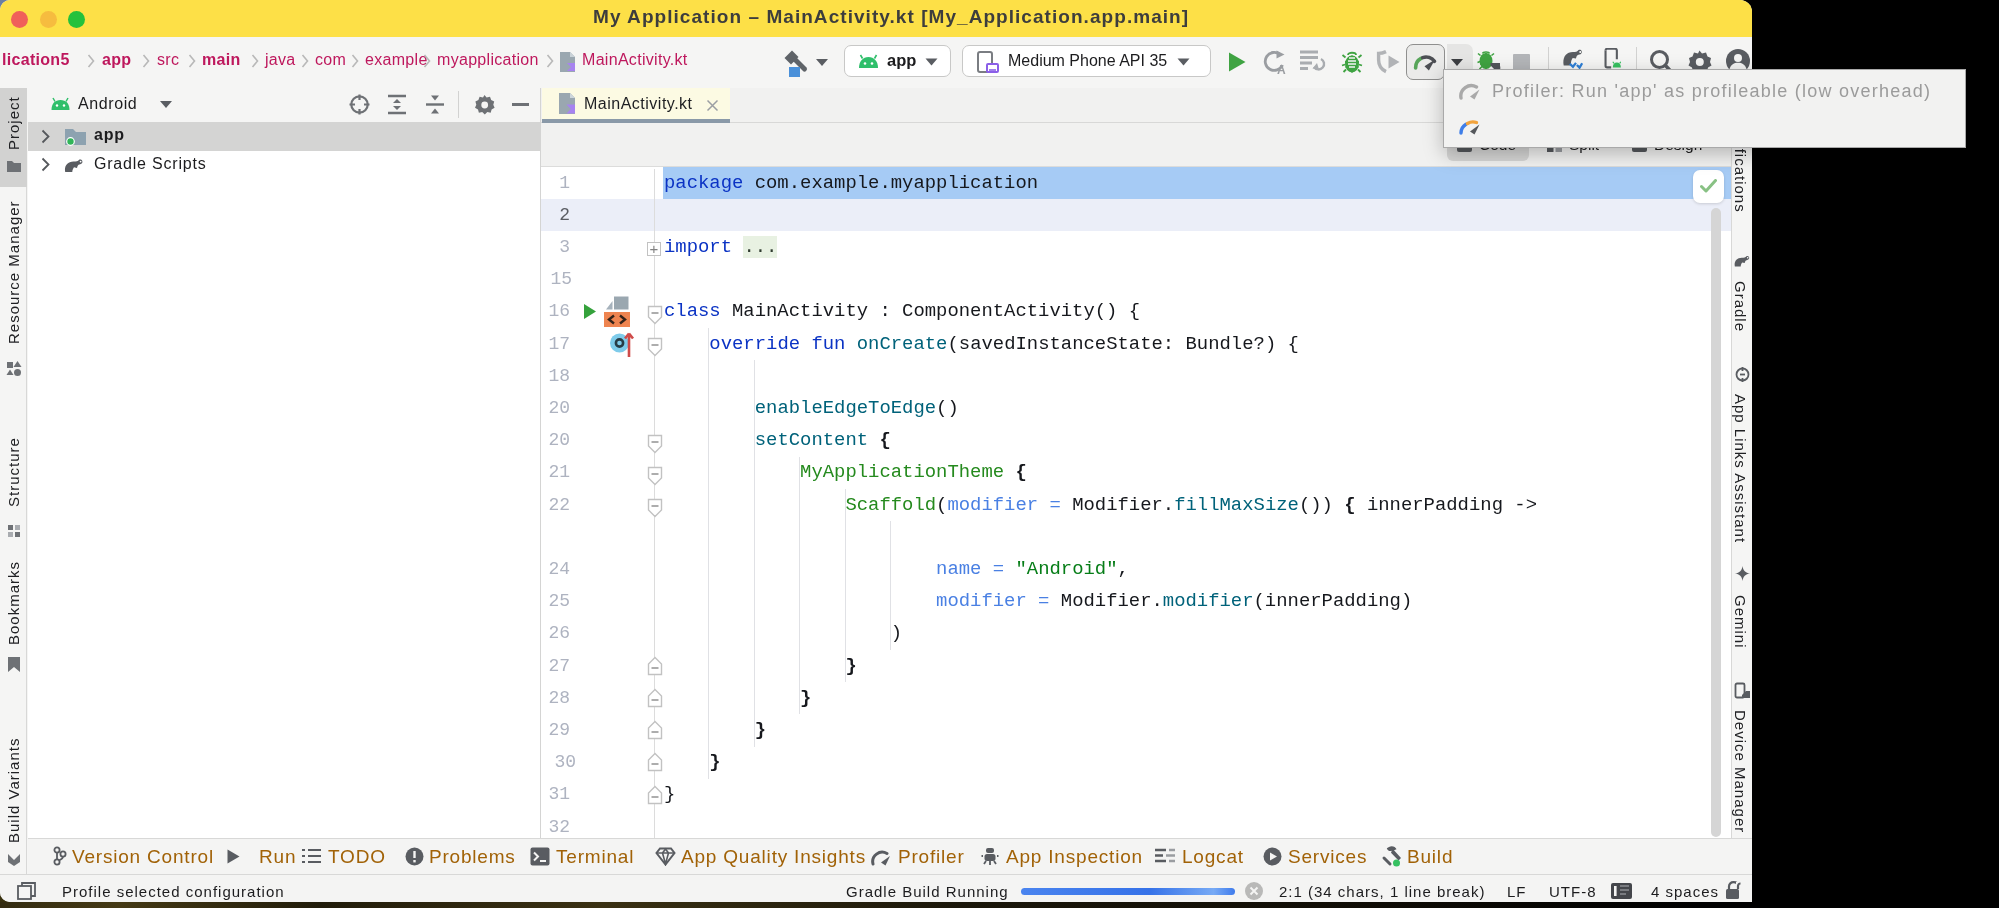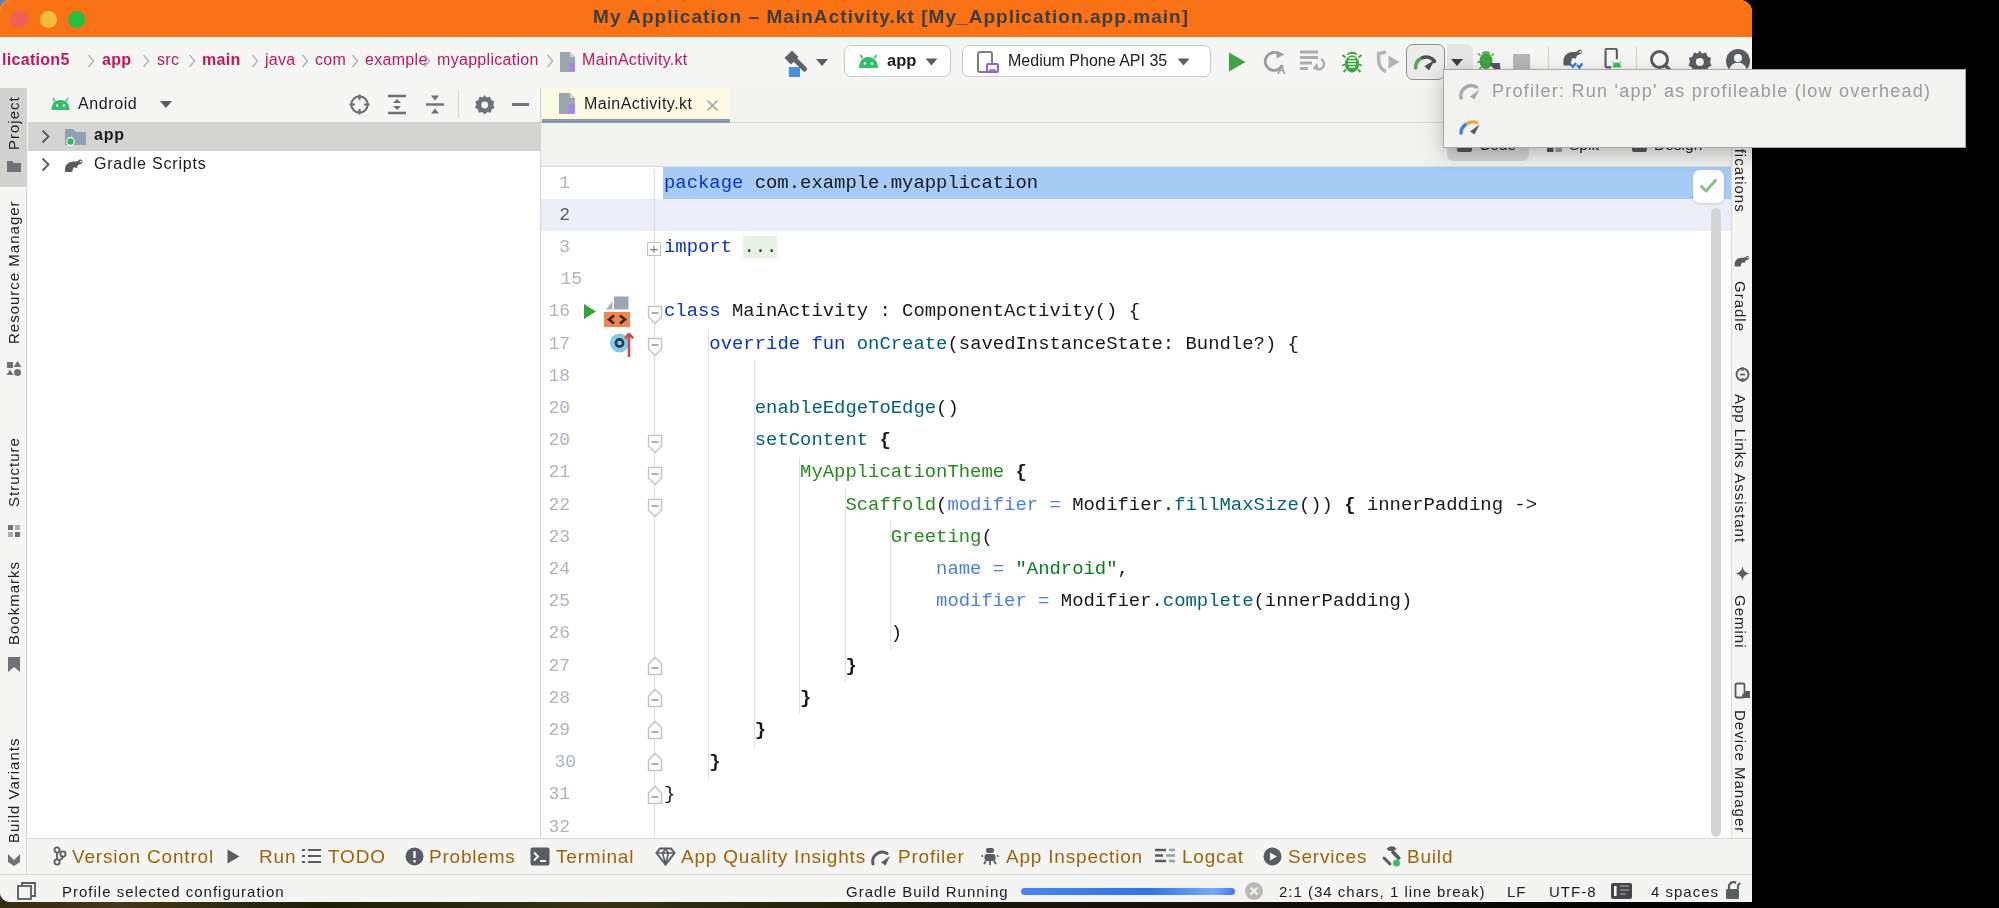--- a/index.html
+++ b/index.html
@@ -1,18 +1,18 @@
 <!DOCTYPE html>
 <html><head><meta charset="utf-8"><style>
 *{margin:0;padding:0;box-sizing:border-box}
 html,body{width:1999px;height:908px;overflow:hidden;background:#000;font-family:"Liberation Sans",sans-serif;}
 #win{position:absolute;left:0;top:0;width:1752px;height:902px;background:#f5f5f4;border-radius:10px 12px 0 10px;overflow:hidden}
 .abs{position:absolute}
 
-#title{position:absolute;left:0;top:0;width:1752px;height:37px;background:#f97316}
+#title{position:absolute;left:0;top:0;width:1752px;height:37px;background:#fde047}
 .tl{position:absolute;top:11px;width:17px;height:17px;border-radius:50%}
 #ttext{position:absolute;left:593px;top:6px;font-size:19px;font-weight:700;color:#3d3d3d;letter-spacing:1.05px;white-space:pre}
 
 #toolrow{position:absolute;left:0;top:37px;width:1752px;height:51px;background:#f5f5f4}
 .crumb{position:absolute;top:51px;font-size:16px;color:#be185d;white-space:pre;letter-spacing:.3px}
 .crumb.b{font-weight:700}
 .pill{position:absolute;top:45px;height:32px;background:#fff;border:1px solid #c8c8c7;border-radius:7px}
 
 #lstripe{position:absolute;left:0;top:88px;width:27px;height:786px;background:#f5f5f4;border-right:1px solid #d8d8d7}
 #rstripe{position:absolute;left:1731px;top:88px;width:21px;height:786px;background:#f5f5f4;border-left:1px solid #d8d8d7}
@@ -308,31 +308,30 @@
       <div class="abs" style="left:0;top:30.2px;width:1190px;height:32.2px;background:#ebeef8"></div>
       <div class="abs" style="left:113px;top:0;width:1px;height:671px;background:#dcdcdc"></div>
       <div class="abs" style="left:167px;top:159px;width:1px;height:451px;background:#e0e1e5"></div>
       <div class="abs" style="left:213px;top:191px;width:1px;height:387px;background:#e0e1e5"></div>
       <div class="abs" style="left:258px;top:288px;width:1px;height:257px;background:#e0e1e5"></div>
       <div class="abs" style="left:304px;top:320px;width:1px;height:193px;background:#e0e1e5"></div>
       <div class="abs" style="left:349px;top:352px;width:1px;height:129px;background:#e0e1e5"></div>
       <div class="cl" style="top:-2px;line-height:32.2px"><span class="ln" style="left:0;width:29px">1</span><span class="ct"><span class="kw">package</span> com.example.myapplication</span></div>
       <div class="cl" style="top:30.2px;line-height:32.2px"><span class="ln" style="left:0;width:29px;color:#5a5d63">2</span></div>
       <div class="cl" style="top:62.4px;line-height:32.2px"><span class="ln" style="left:0;width:29px">3</span><span class="ct"><span class="kw">import</span> <span style="background:#e8f1e2;color:#2f3b2f">...</span></span></div>
-      <div class="cl" style="top:94.6px;line-height:32.2px"><span class="ln" style="left:12px;width:29px">15</span></div>
+      <div class="cl" style="top:94.6px;line-height:32.2px"><span class="ln" style="left:2px;width:29px">15</span></div>
       <div class="cl" style="top:126.8px;line-height:32.2px"><span class="ln" style="left:0;width:29px">16</span><span class="ct"><span class="kw">class</span> MainActivity : ComponentActivity() {</span></div>
       <div class="cl" style="top:159px;line-height:32.2px"><span class="ln" style="left:0;width:29px">17</span><span class="ct">    <span class="kw">override</span> <span class="kw">fun</span> <span class="fn">onCreate</span>(savedInstanceState: Bundle?) {</span></div>
       <div class="cl" style="top:191.2px;line-height:32.2px"><span class="ln" style="left:0;width:29px">18</span></div>
       <div class="cl" style="top:223.4px;line-height:32.2px"><span class="ln" style="left:0;width:29px">20</span><span class="ct">        <span class="it">enableEdgeToEdge</span>()</span></div>
       <div class="cl" style="top:255.6px;line-height:32.2px"><span class="ln" style="left:0;width:29px">20</span><span class="ct">        <span class="it">setContent</span> <span class="bd">{</span></span></div>
       <div class="cl" style="top:287.8px;line-height:32.2px"><span class="ln" style="left:0;width:29px">21</span><span class="ct">            <span class="gr">MyApplicationTheme</span> <span class="bd">{</span></span></div>
       <div class="cl" style="top:320px;line-height:32.2px"><span class="ln" style="left:0;width:29px">22</span><span class="ct">                <span class="gr">Scaffold</span>(<span class="na">modifier =</span> Modifier.<span class="it">fillMaxSize</span>()) <span class="bd">{</span> innerPadding -&gt;</span></div>
-      <div class="cl" style="top:352.2px;line-height:32.2px"><span class="ln" style="left:0;width:29px">23</span><span class="ct">                    <span class="gr">Greeting</span>(</span></div>
       <div class="cl" style="top:384.4px;line-height:32.2px"><span class="ln" style="left:0;width:29px">24</span><span class="ct">                        <span class="na">name =</span> <span class="st">"Android"</span>,</span></div>
-      <div class="cl" style="top:416.6px;line-height:32.2px"><span class="ln" style="left:0;width:29px">25</span><span class="ct">                        <span class="na">modifier =</span> Modifier.<span class="it">complete</span>(innerPadding)</span></div>
+      <div class="cl" style="top:416.6px;line-height:32.2px"><span class="ln" style="left:0;width:29px">25</span><span class="ct">                        <span class="na">modifier =</span> Modifier.<span class="it">modifier</span>(innerPadding)</span></div>
       <div class="cl" style="top:448.8px;line-height:32.2px"><span class="ln" style="left:0;width:29px">26</span><span class="ct">                    )</span></div>
       <div class="cl" style="top:481px;line-height:32.2px"><span class="ln" style="left:0;width:29px">27</span><span class="ct">                <span class="bd">}</span></span></div>
       <div class="cl" style="top:513.2px;line-height:32.2px"><span class="ln" style="left:0;width:29px">28</span><span class="ct">            <span class="bd">}</span></span></div>
       <div class="cl" style="top:545.4px;line-height:32.2px"><span class="ln" style="left:0;width:29px">29</span><span class="ct">        <span class="bd">}</span></span></div>
       <div class="cl" style="top:577.6px;line-height:32.2px"><span class="ln" style="left:6px;width:29px">30</span><span class="ct">    <span class="bd">}</span></span></div>
       <div class="cl" style="top:609.8px;line-height:32.2px"><span class="ln" style="left:0;width:29px">31</span><span class="ct">}</span></div>
       <div class="cl" style="top:642px;line-height:32.2px"><span class="ln" style="left:0;width:29px">32</span></div>
 
       <div class="abs" style="left:106px;top:73px;width:14px;height:14px;border:1px solid #c2c2c2;background:#fff"></div>
       <div class="abs" style="left:106px;top:73px;width:14px;height:14px;color:#818181;font-size:15px;line-height:13px;text-align:center;font-family:'Liberation Sans'">+</div>

